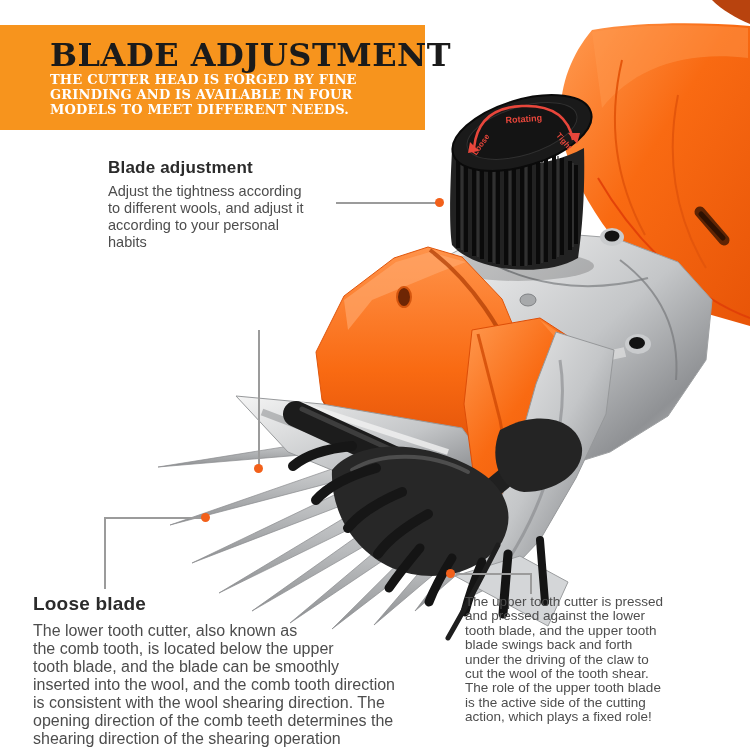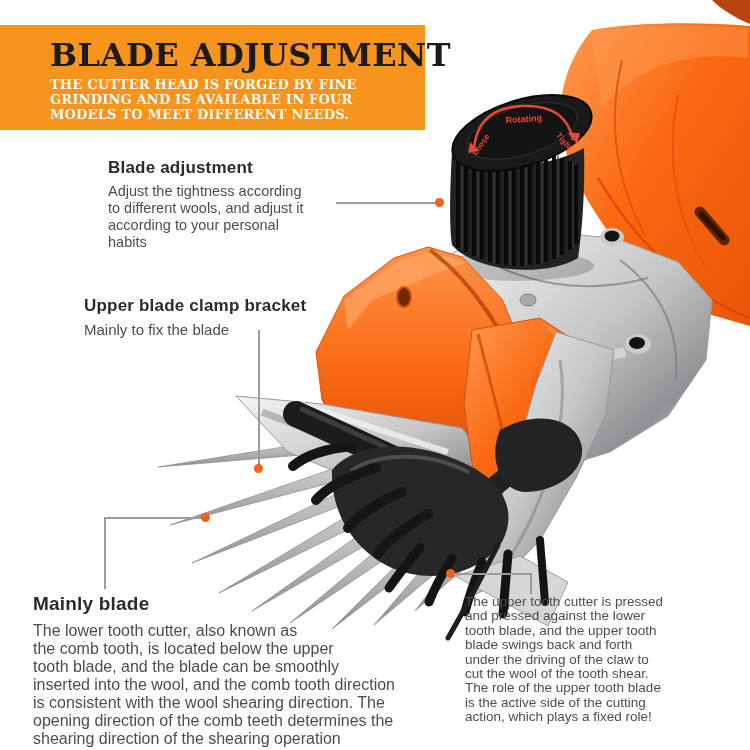--- a/index.html
+++ b/index.html
@@ -14,21 +14,21 @@
   
   .header {
     position:absolute; left:0; top:25px; width:425px; height:105px;
     background:#F7941D; padding:13px 10px 0 50px; z-index:2;
   }
   .header h1 {
     font-family:"DejaVu Serif", serif; font-weight:700; font-size:32px;
     line-height:34px; color:#1B1B1B; letter-spacing:.5px; white-space:nowrap;
   }
   .header p {
-    margin-top:5px; font-family:"DejaVu Serif", serif; font-weight:700;
+    font-family:"DejaVu Serif", serif; font-weight:700;
     font-size:13px; line-height:15px; color:#ffffff; letter-spacing:.2px;
     white-space:pre-line;
   }
 
   
   .ann { position:absolute; z-index:3; }
   .ann h2 { font-weight:700; font-size:17px; color:#2B2B2B; margin-bottom:5px; letter-spacing:.2px; }
   .ann p  { font-size:14.5px; line-height:17px; color:#4D4D4D; white-space:pre-line; }
   #ann-adjust { left:108px; top:158px; }
   #ann-clamp  { left:84px;  top:296px; }
@@ -192,27 +192,23 @@
   </header>
 
   <section class="ann" id="ann-adjust">
     <h2>Blade adjustment</h2>
     <p>Adjust the tightness according
 to different wools, and adjust it
 according to your personal
 habits</p>
   </section>
 
-  <section class="ann" id="ann-clamp">
-    <h2>Upper blade clamp bracket</h2>
-    <p>Mainly to fix the blade</p>
-  </section>
 
   <section class="ann" id="ann-lower">
-    <h2>Mainly blade</h2>
+    <h2>Loose blade</h2>
     <p>The lower tooth cutter, also known as
 the comb tooth, is located below the upper
 tooth blade, and the blade can be smoothly
 inserted into the wool, and the comb tooth direction
 is consistent with the wool shearing direction. The
 opening direction of the comb teeth determines the
 shearing direction of the shearing operation</p>
   </section>
 
   <section class="ann" id="ann-upper">

